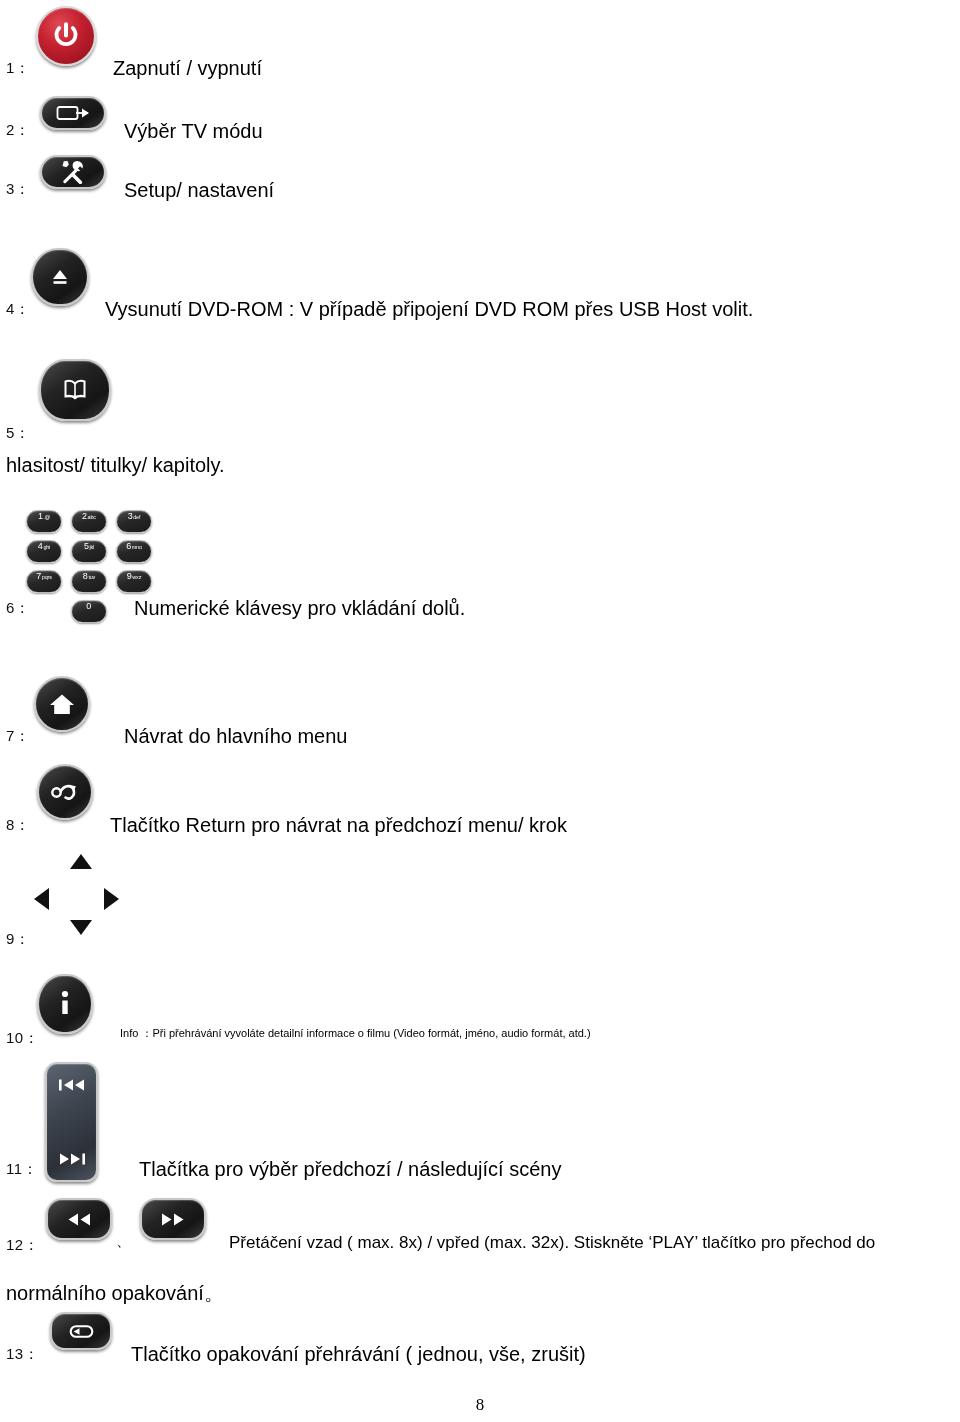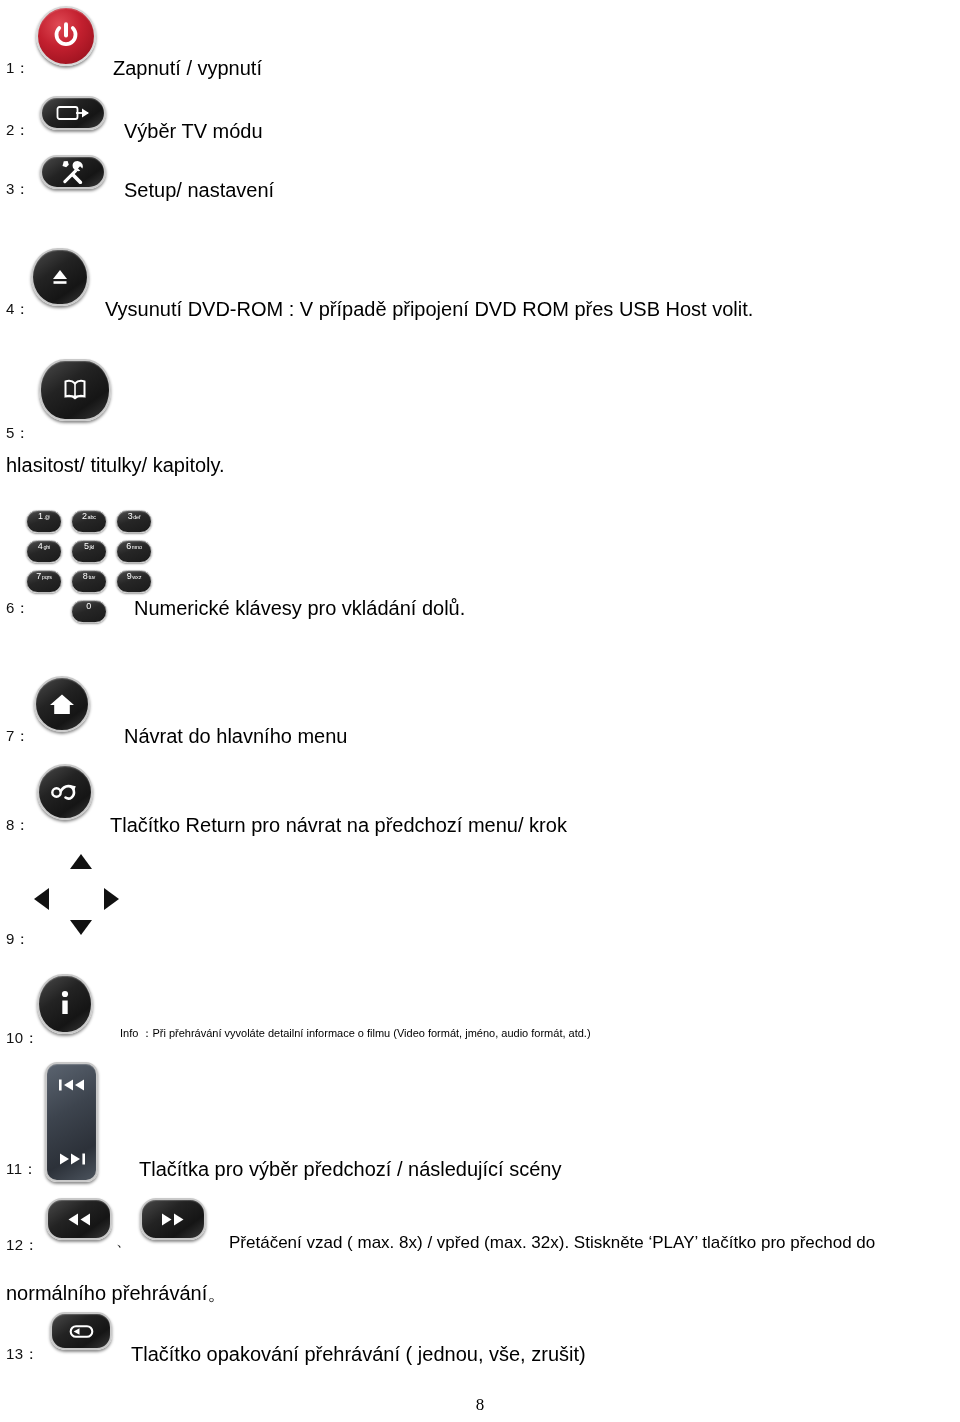--- a/index.html
+++ b/index.html
@@ -272,21 +272,21 @@
   </div>
   <div class="sep" style="left:116px; top:1232px;">、</div>
   <div class="btn rrect" style="left:140px; top:1198px; width:66px; height:42px; border-radius:16px;">
     <svg width="30" height="15" viewBox="0 0 30 15" aria-hidden="true">
       <path d="M4 1.5 L4 13.5 L13.5 7.5 Z" fill="#fff"></path>
       <path d="M16 1.5 L16 13.5 L25.5 7.5 Z" fill="#fff"></path>
     </svg>
   </div>
   <div class="num" style="left:6px; top:1236px;">12：</div>
   <div class="txt" style="left:229px; top:1232px; font-size:17px;">Přetáčení vzad ( max. 8x) / vpřed (max. 32x). Stiskněte ‘PLAY’ tlačítko pro přechod do</div>
-  <div class="txt" style="left:6px; top:1280px;">normálního přehrávání。</div>
+  <div class="txt" style="left:6px; top:1280px;">normálního opakování。</div>
 
   <div class="btn rrect" style="left:50px; top:1312px; width:62px; height:38px; border-radius:15px;">
     <svg width="32" height="17" viewBox="0 0 32 17" aria-hidden="true">
       <path d="M11 3.2 L22 3.2 A5.3 5.3 0 0 1 22 13.8 L11 13.8 A5.3 5.3 0 0 1 11 3.2 Z" fill="none" stroke="#fff" stroke-width="2.1"></path>
       <path d="M14.5 5.2 L8.6 8.5 L14.5 11.8 Z" fill="#fff"></path>
     </svg>
   </div>
   <div class="num" style="left:6px; top:1345px;">13：</div>
   <div class="txt" style="left:131px; top:1341px;">Tlačítko opakování přehrávání ( jednou, vše, zrušit)</div>
 

